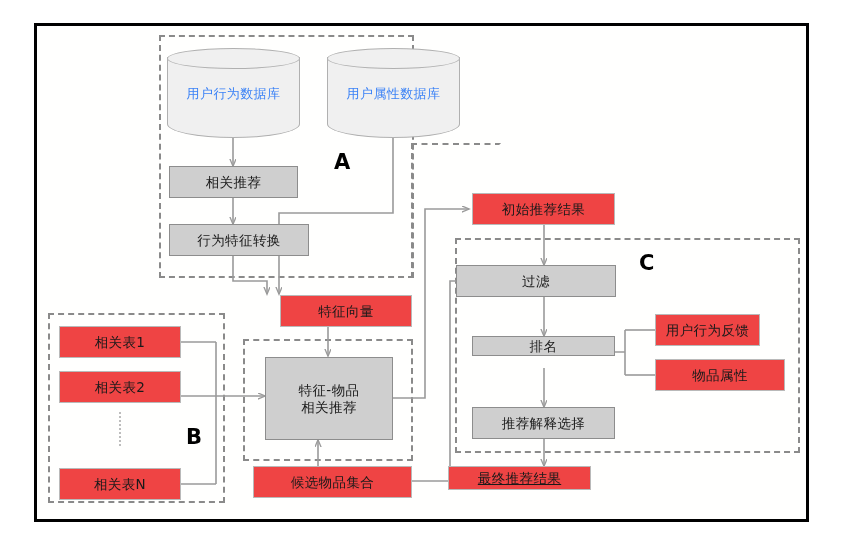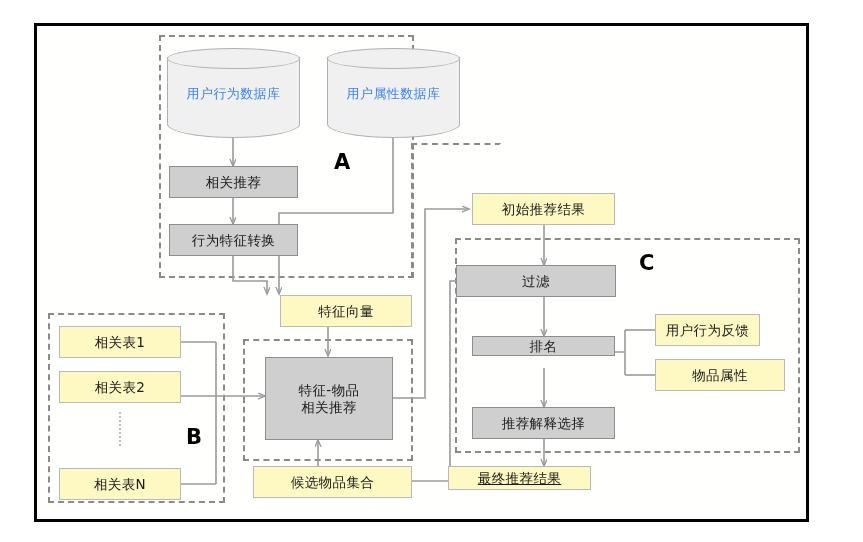--- a/index.html
+++ b/index.html
@@ -3,21 +3,21 @@
 <meta charset="utf-8">
 <style>
   html,body{margin:0;padding:0;background:#ffffff;}
   body{font-family:"DejaVu Sans","Liberation Sans",sans-serif;}
   #canvas{position:relative;width:863px;height:542px;background:#ffffff;overflow:hidden;}
   #frame{position:absolute;left:34px;top:23px;width:775px;height:499px;border:3px solid #000;box-sizing:border-box;background:#fffffe;}
   svg.layer{position:absolute;left:0;top:0;width:863px;height:542px;pointer-events:none;}
 
   .node{position:absolute;box-sizing:border-box;display:flex;align-items:center;justify-content:center;
         text-align:center;line-height:1.25;color:#1a1a1a;font-size:13.5px;letter-spacing:.4px;}
-  .node.light{background:#fef9c3;border:1px solid #b9b9b9;text-align:right;}
+  .node.light{background:#ef4444;border:1px solid #b9b9b9;text-align:right;}
   .node.dark{background:#cfcfcf;border:1.5px solid #8d8d8d;}
   .node span{display:block;}
 
   .cyl{position:absolute;box-sizing:border-box;}
   .cyl .body{position:absolute;left:0;right:0;top:9px;bottom:0;background:#f0f0f0;
         border:1.5px solid #b0b0b0;border-top:none;border-radius:0 0 50% 50%/0 0 14px 14px;}
   .cyl .top{position:absolute;left:0;right:0;top:0;height:19px;background:#f0f0f0;
         border:1.5px solid #b0b0b0;border-radius:50%/50%;}
   .cyl .lbl{position:absolute;left:0;right:0;top:50%;transform:translateY(-45%);
         text-align:center;font-size:13px;color:#3b82f6;letter-spacing:.4px;}
@@ -103,21 +103,21 @@
   <div class="cyl" style="left:327px;top:48px;width:133px;height:90px;">
     <div class="body"></div>
     <div class="top"></div>
     <div class="lbl">用户属性数据库</div>
   </div>
 
   <div class="node dark" style="left:169px;top:166px;width:129px;height:32px;">
     <span>相关推荐</span>
   </div>
 
-  <div class="node dark" style="left:169px;top:224px;width:129px;height:32px;">
+  <div class="node dark" style="left:169px;top:224px;width:140px;height:32px;">
     <span>行为特征转换</span>
   </div>
 
   <div class="node light" style="left:250px;top:295px;width:132px;height:32px;margin-left:30px;">
     <span>特征向量</span>
   </div>
 
   <div class="node light" style="left:59px;top:326px;width:122px;height:32px;">
     <span>相关表1</span>
   </div>

